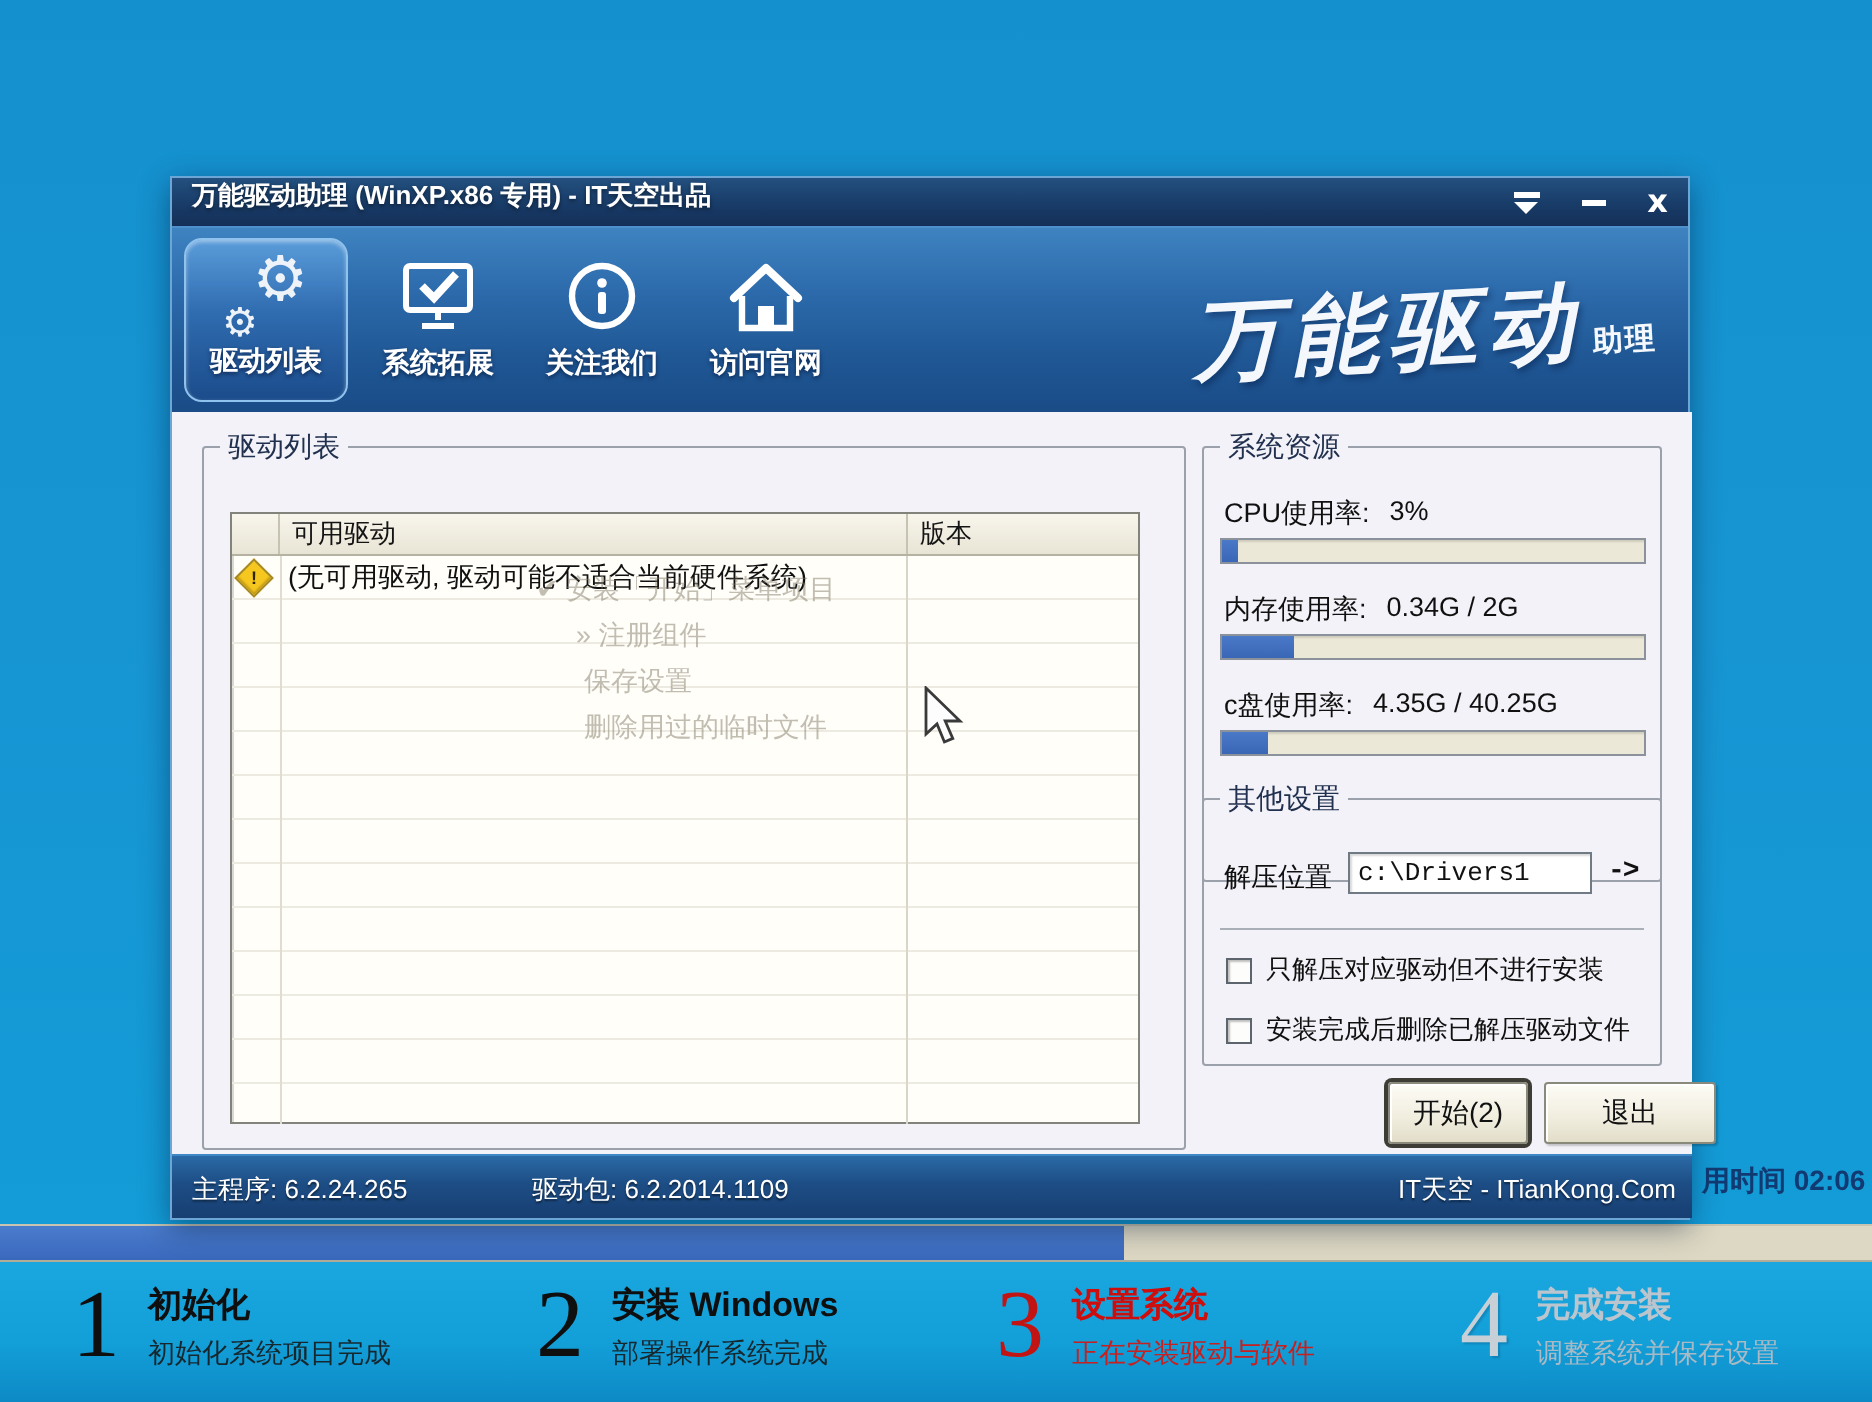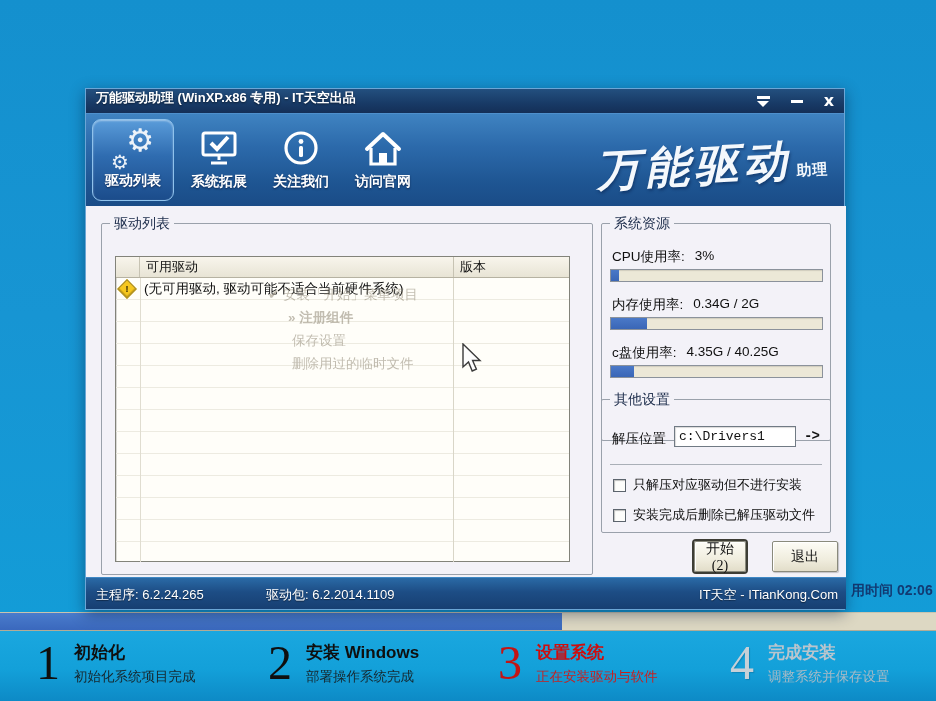--- a/index.html
+++ b/index.html
@@ -74,21 +74,21 @@
     background:repeating-linear-gradient(180deg,transparent 0 21px,#edebe1 21px 22px);}
   .vline{position:absolute;top:0;bottom:0;width:1px;background:#e0ddd0;}
   .vl-icon{left:24px;} .vl-ver{right:115px;background:#d9d6c8;}
   .drv-row{position:relative;height:21px;display:flex;align-items:center;}
   .warn{position:absolute;left:4px;top:4px;width:12px;height:12px;background:#f6c71f;border:1px solid #a3892b;
     transform:rotate(45deg);box-shadow:inset -1px -1px 1px rgba(120,90,0,.4);}
   .warn span{position:absolute;left:0;top:0;width:12px;height:12px;transform:rotate(-45deg);
     display:flex;align-items:center;justify-content:center;font-size:9px;font-weight:bold;color:#2e2500;}
   .drv-row-text{margin-left:28px;font-size:13.5px;color:#111;white-space:nowrap;}
   .ghost-line{position:absolute;color:rgba(128,120,98,.48);font-size:13.5px;white-space:nowrap;}
-  .gl1{left:152px;top:8px;} .gl2{left:172px;top:31px;font-weight:bold;} .gl3{left:176px;top:54px;} .gl4{left:176px;top:77px;}
+  .gl1{left:152px;top:8px;} .gl2{left:172px;top:31px;} .gl3{left:176px;top:54px;} .gl4{left:176px;top:77px;}
   
   .res-row{position:absolute;left:10px;display:flex;gap:10px;font-size:13.5px;color:#101010;white-space:nowrap;}
   .res-bar{position:absolute;left:8px;width:213px;height:13px;box-sizing:border-box;
     border:1px solid #8b929b;background:#ece8d7;box-shadow:inset 1px 1px 1px rgba(0,0,0,.12);}
   .res-fill{height:100%;background:linear-gradient(180deg,#4a79c8,#3a66b6);}
   .rr1{top:24px;} .rb1{top:45px;} .rr2{top:72px;} .rb2{top:93px;} .rr3{top:120px;} .rb3{top:141px;}
   
   .extract-label{position:absolute;left:10px;top:30px;font-size:13.5px;color:#101010;white-space:nowrap;}
   .extract-input{position:absolute;left:72px;top:26px;width:122px;height:21px;box-sizing:border-box;
     border:1px solid #707a84;box-shadow:inset 1px 1px 1px rgba(0,0,0,.15);background:#fff;
@@ -98,22 +98,22 @@
   .hdivider{position:absolute;left:8px;right:8px;top:64px;height:1px;background:#a9afb7;}
   .cb-row{position:absolute;left:11px;display:flex;align-items:center;gap:7px;font-size:13px;color:#101010;white-space:nowrap;}
   .cb1{top:76px;} .cb2{top:106px;}
   .cbox{width:13px;height:13px;box-sizing:border-box;background:#fdfdfb;border:1px solid #5c646d;
     box-shadow:inset 1px 1px 1px rgba(0,0,0,.25);}
   
   .pushbtn{position:absolute;top:335px;height:31px;box-sizing:border-box;font-size:14px;color:#111;
     background:linear-gradient(180deg,#fdfcf6 0%,#f0edde 60%,#e2ddc9 100%);
     border:1px solid #8a8a7c;border-radius:2px;box-shadow:inset 1px 1px 0 #fff, 1px 1px 1px rgba(0,0,0,.2);
     display:flex;align-items:center;justify-content:center;font-family:inherit;}
-  .btn-start{left:608px;width:52px;box-shadow:0 0 0 2px #3d3d35, inset 1px 1px 0 #fff;font-family:Liberation Serif, serif;}
-  .btn-exit{left:686px;width:66px;}
+  .btn-start{left:608px;width:70px;box-shadow:0 0 0 2px #3d3d35, inset 1px 1px 0 #fff;}
+  .btn-exit{left:686px;width:86px;}
   .statusbar{position:absolute;left:0;bottom:0;width:760px;height:32px;
     background:linear-gradient(180deg,#2a6aa6 0%,#1d4d85 45%,#173f72 100%);
     border-top:1px solid #3f88c5;box-sizing:border-box;color:#fff;font-size:13px;}
   .sb-item{position:absolute;top:8px;white-space:nowrap;text-shadow:0 1px 1px rgba(0,0,0,.5);}
   .sb1{left:10px;} .sb2{left:180px;} .sb3{right:8px;}
   .cursor{position:absolute;left:462px;top:343px;}
 </style>
 </head>
 <body>
 

